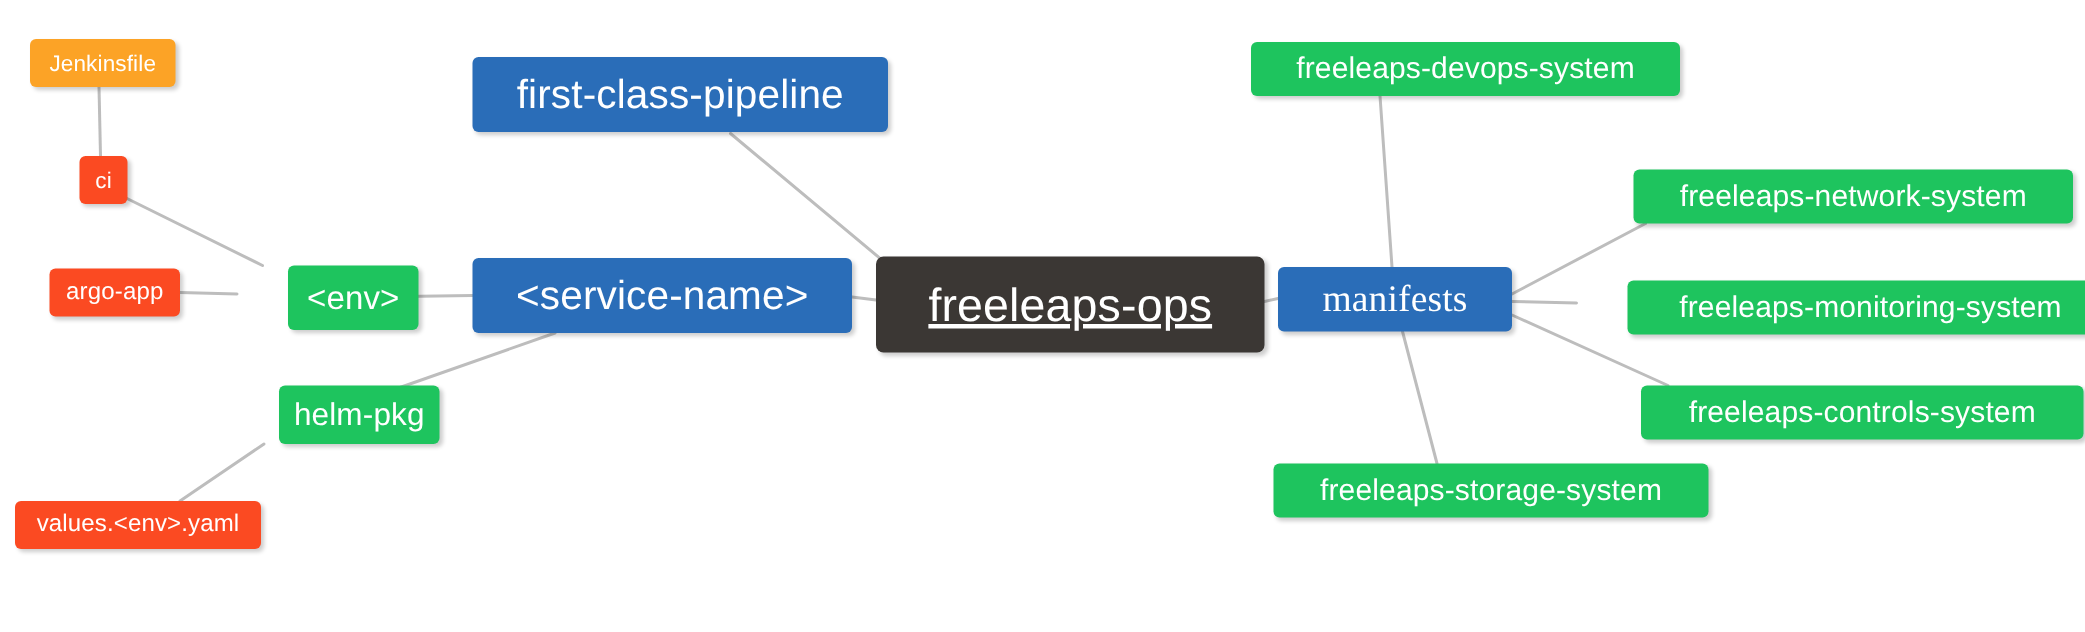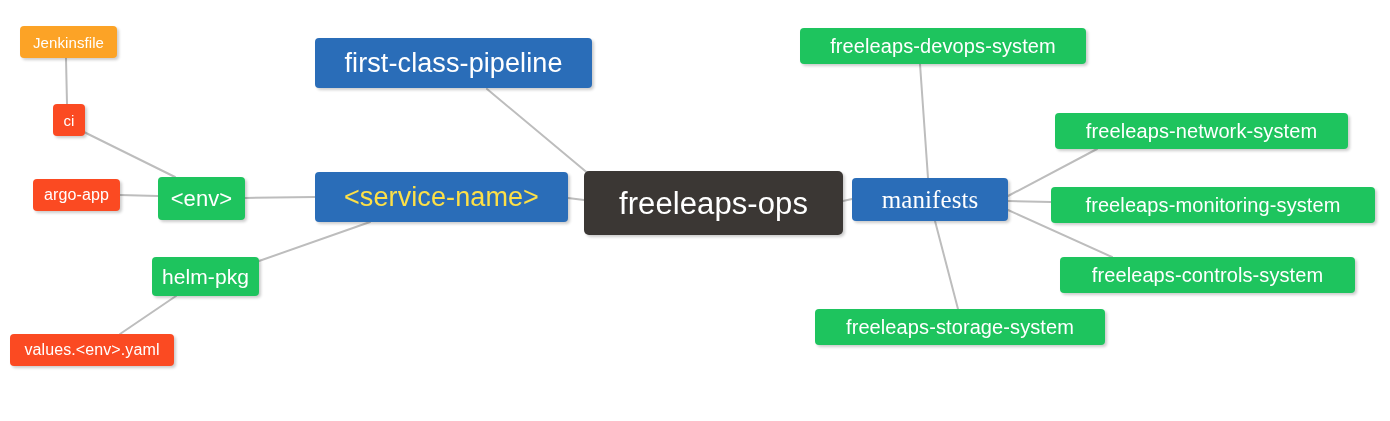--- a/index.html
+++ b/index.html
@@ -47,23 +47,24 @@
     border-radius: 4px;
     white-space: nowrap;
     line-height: 1;
     box-shadow: 2px 2px 3px rgba(0, 0, 0, 0.20);
     padding: 0 12px;
     letter-spacing: 0.1px;
   }
   .node-root {
     background: #3b3734;
     border-radius: 5px;
+    text-decoration: underline;
   }
   .node-blue   { background: #2a6db8; justify-content: center; }
-  .node-green  { background: #1ec45e; }
+  .node-green  { background: #1ec45e; margin-left: 34px; }
   .node-red    { background: #fb4a22; }
   .node-orange { background: #fca326; }
 </style>
 </head>
 <body>
 
 <div id="mindmap">
   <svg id="edge-layer" width="1390" height="421" viewBox="0 0 1390 421">
       <line class="edge" x1="596" y1="180" x2="487" y2="89" stroke="#bdbdbd"></line>
       <line class="edge" x1="584" y1="200" x2="568" y2="198" stroke="#bdbdbd"></line>
@@ -80,21 +81,21 @@
       <line class="edge" x1="1008" y1="210" x2="1112" y2="257" stroke="#bdbdbd"></line>
       <line class="edge" x1="935" y1="221" x2="958" y2="309" stroke="#bdbdbd"></line>
     </svg>
   <div id="node-layer">
       <div class="node node-root" style="left: 584px; top: 171px; width: 259px; height: 64px; font-size: 31px; background: rgb(59, 55, 52); color: rgb(255, 255, 255);">
         <span>freeleaps-ops</span>
       </div>
       <div class="node node-blue" style="left: 315px; top: 38px; width: 277px; height: 50px; font-size: 27px; background: rgb(42, 109, 184); color: rgb(255, 255, 255);">
         <span>first-class-pipeline</span>
       </div>
-      <div class="node node-blue" style="left: 315px; top: 172px; width: 253px; height: 50px; font-size: 27px; background: rgb(42, 109, 184); color: #fde047;">
+      <div class="node node-blue" style="left: 315px; top: 172px; width: 253px; height: 50px; font-size: 27px; background: rgb(42, 109, 184); color: #ffffff;">
         <span>&lt;service-name&gt;</span>
       </div>
       <div class="node node-blue" style="left: 852px; top: 178px; width: 156px; height: 43px; font-size: 25px; background: rgb(42, 109, 184); color: rgb(255, 255, 255); font-family: Liberation Serif, serif;">
         <span>manifests</span>
       </div>
       <div class="node node-green" style="left: 158px; top: 177px; width: 87px; height: 43px; font-size: 22px; background: rgb(30, 196, 94); color: rgb(255, 255, 255);">
         <span>&lt;env&gt;</span>
       </div>
       <div class="node node-green" style="left: 152px; top: 257px; width: 107px; height: 39px; font-size: 21px; background: rgb(30, 196, 94); color: rgb(255, 255, 255);">
         <span>helm-pkg</span>

